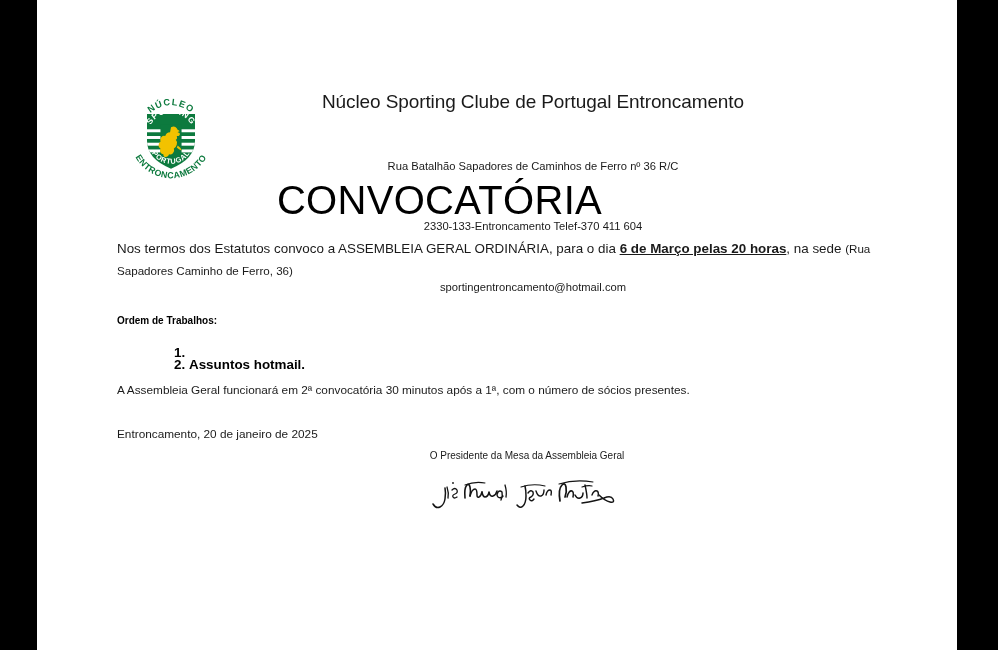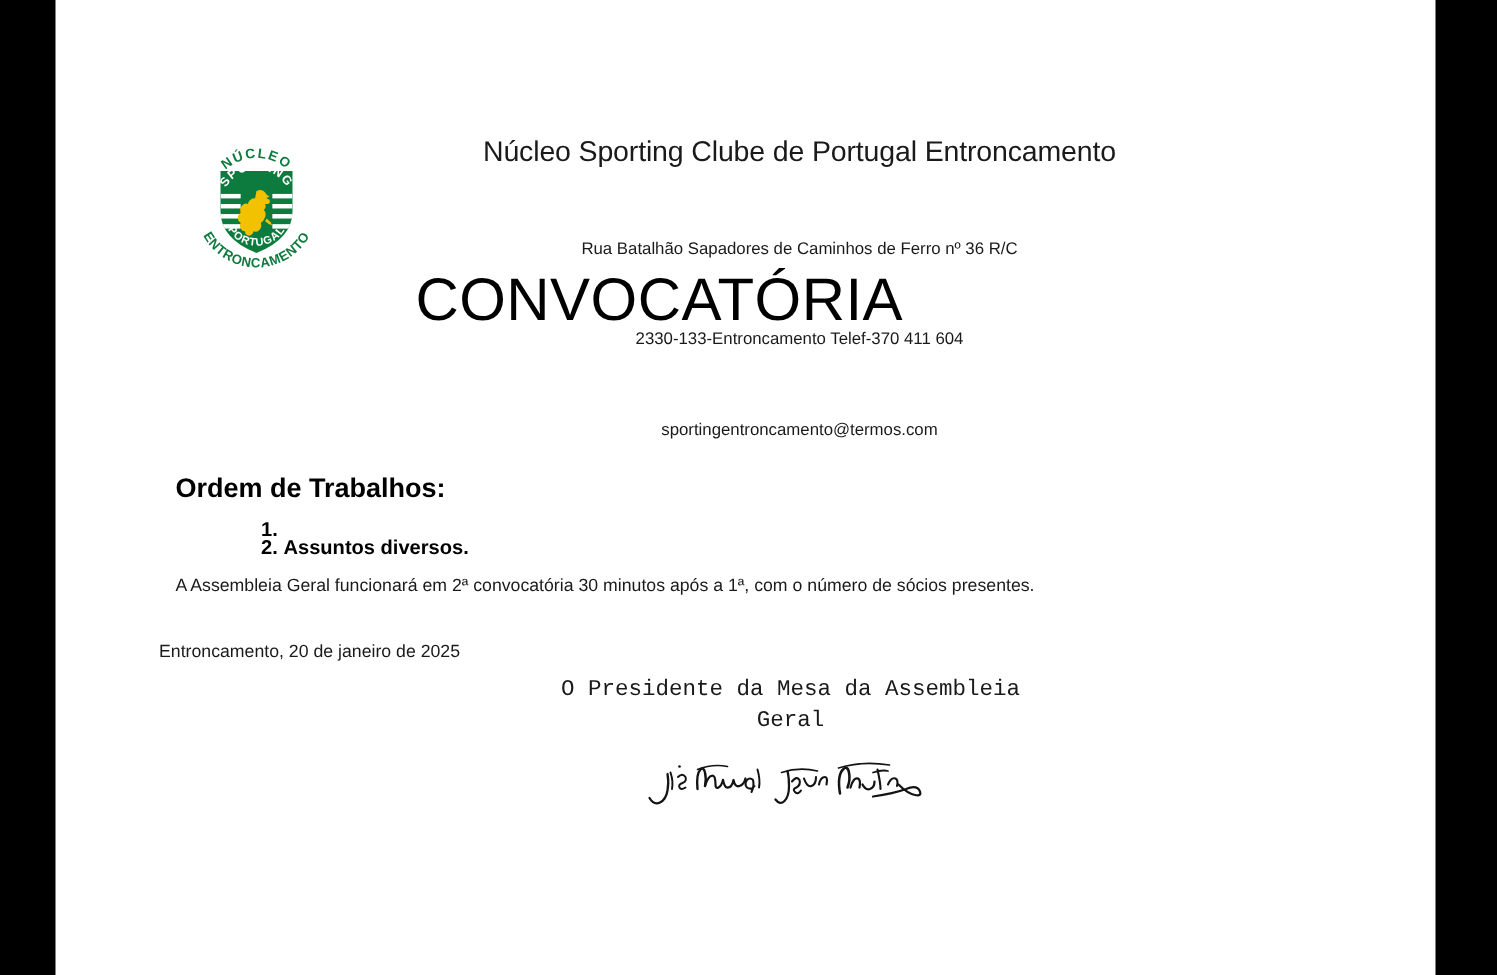--- a/index.html
+++ b/index.html
@@ -90,21 +90,21 @@
   }
   #body-paragraph .hl {
     font-weight: bold;
     text-decoration: underline;
   }
   #body-paragraph .addr { font-size: 11.6px; }
 
   #agenda-heading {
     position: absolute;
     left: 80px; top: 315px;
-    font-size: 18px;
+    font-size: 10px;
     font-weight: bold;
     color: #000000;
   }
 
   #agenda-list {
     position: absolute;
     left: 80px; top: 343px;
     width: 600px;
     margin: 0;
     padding: 0;
@@ -127,38 +127,37 @@
 
   #note-line {
     position: absolute;
     left: 80px; top: 382px;
     font-size: 11.8px;
     color: #1a1a1a;
     line-height: 1.5;
   }
   #place-date {
     position: absolute;
-    left: 69px; top: 426px;
+    left: 80px; top: 426px;
     font-size: 11.8px;
     color: #1a1a1a;
     line-height: 1.5;
   }
 
   
   #signature-block {
     position: absolute;
     left: 320px; top: 449px;
     width: 340px;
     text-align: center;
   }
   #signer-title {
-    font-size: 15px;
+    font-size: 10px;
     color: #1a1a1a;
     line-height: 1.4;
-    font-family: Liberation Mono, monospace;
   }
   #signature-mark {
     margin-top: 8px;
     height: 44px;
   }
   #signature-mark svg { display: block; margin: 0 auto; }
 </style>
 </head>
 <body>
 
@@ -220,37 +219,38 @@
             <path d="M 57 60 q 3 2 4 5 q -3 -1 -5 -3 z"></path>
           </g>
         </svg>
       </div>
 
       <div id="header-text">
         <div id="org-name">Núcleo Sporting Clube de Portugal Entroncamento</div>
         <div id="contact-lines">
           <div class="contact-line">Rua Batalhão Sapadores de Caminhos de Ferro nº 36 R/C</div>
           <div class="contact-line">2330-133-Entroncamento Telef-370 411 604</div>
-          <div class="contact-line">sportingentroncamento@termos.com</div>
+          <div class="contact-line">sportingentroncamento@hotmail.com</div>
         </div>
       </div>
     </div>
 
     <div id="doc-title">CONVOCATÓRIA</div>
 
+    <div id="body-paragraph"><span>Nos termos dos Estatutos convoco a ASSEMBLEIA GERAL ORDINÁRIA, para o dia </span><span class="hl">6 de Março pelas 20 horas</span><span>, na sede </span><span class="addr">(Rua Sapadores Caminho de Ferro, 36)</span></div>
 
     <div id="agenda-heading">Ordem de Trabalhos:</div>
 
     <ol id="agenda-list">
       <li>
         <span class="num">1.</span>
       </li>
       <li>
         <span class="num">2.</span>
-        <span>Assuntos diversos.</span>
+        <span>Assuntos hotmail.</span>
       </li>
     </ol>
 
     <div id="note-line">A Assembleia Geral funcionará em 2ª convocatória 30 minutos após a 1ª, com o número de sócios presentes.</div>
     <div id="place-date">Entroncamento, 20 de janeiro de 2025</div>
 
     <div id="signature-block">
       <div id="signer-title">O Presidente da Mesa da Assembleia Geral</div>
       <div id="signature-mark">
         <svg width="200" height="44" viewBox="0 0 200 44" xmlns="http://www.w3.org/2000/svg">

